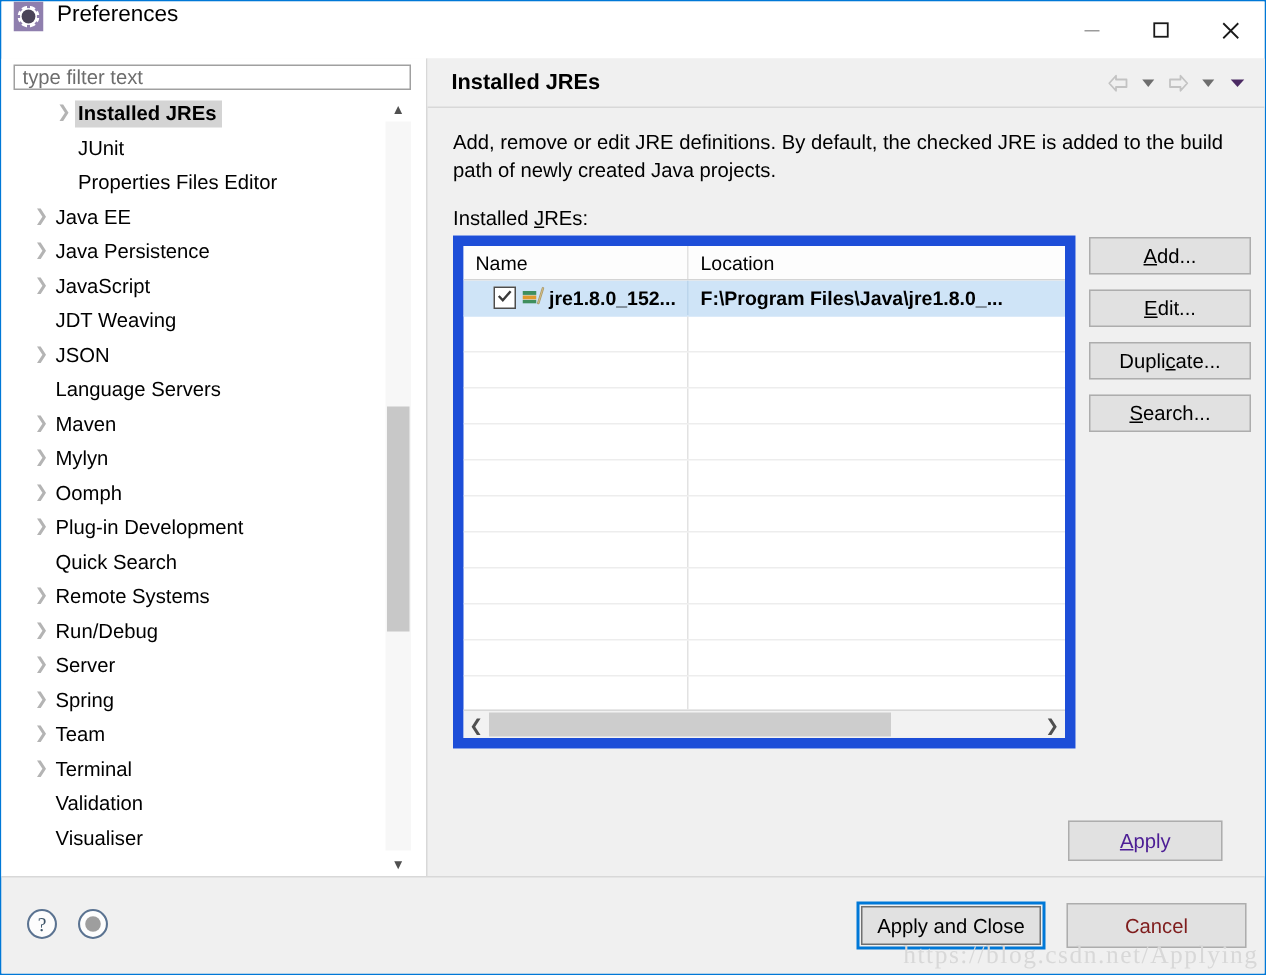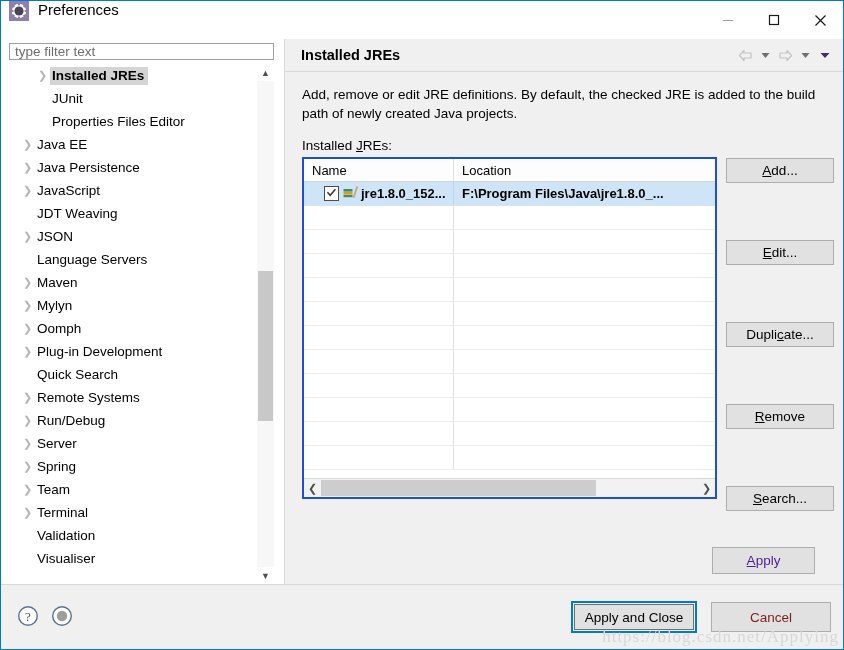--- a/index.html
+++ b/index.html
@@ -214,21 +214,21 @@
 
   #table-row-area {
     display: flex;
     flex: 0 0 auto;
   }
 
   #table-box {
     width: 415px;
     height: 342px;
     flex: 0 0 auto;
-    border: 2px solid #1d4ed8;
+    border: 7px solid #1d4ed8;
     background: #fff;
     box-sizing: border-box;
     display: flex;
     flex-direction: column;
     overflow: hidden;
   }
   #table-head {
     display: flex;
     height: 22px;
     flex: 0 0 auto;
@@ -313,21 +313,20 @@
     background: #cdcdcd;
   }
 
   
   #side-buttons {
     flex: 0 0 auto;
     margin-left: 9px;
     padding-top: 1px;
     display: flex;
     flex-direction: column;
-    gap: 47px;
   }
   .sbtn {
     width: 108px;
     height: 25px;
     margin-bottom: 10px;
     background: #e1e1e1;
     border: 1px solid #adadad;
     font-family: "Liberation Sans", sans-serif;
     font-size: 13.5px;
     color: #000;
@@ -677,21 +676,20 @@
                 <div id="table-hthumb"></div>
               </div>
               <div class="hs-arrow">❯</div>
             </div>
           </div>
 
           <div id="side-buttons">
               <button class="sbtn"><span class="mn">A</span>dd...</button>
               <button class="sbtn"><span class="mn">E</span>dit...</button>
               <button class="sbtn">Dupli<span class="mn">c</span>ate...</button>
-              <button class="sbtn"><span class="mn">R</span>emove</button>
               <button class="sbtn"><span class="mn">S</span>earch...</button>
             </div>
         </div>
 
         <div id="apply-row">
           <button id="apply-btn"><span class="mn">A</span>pply</button>
         </div>
       </div>
     </div>
   </div>

